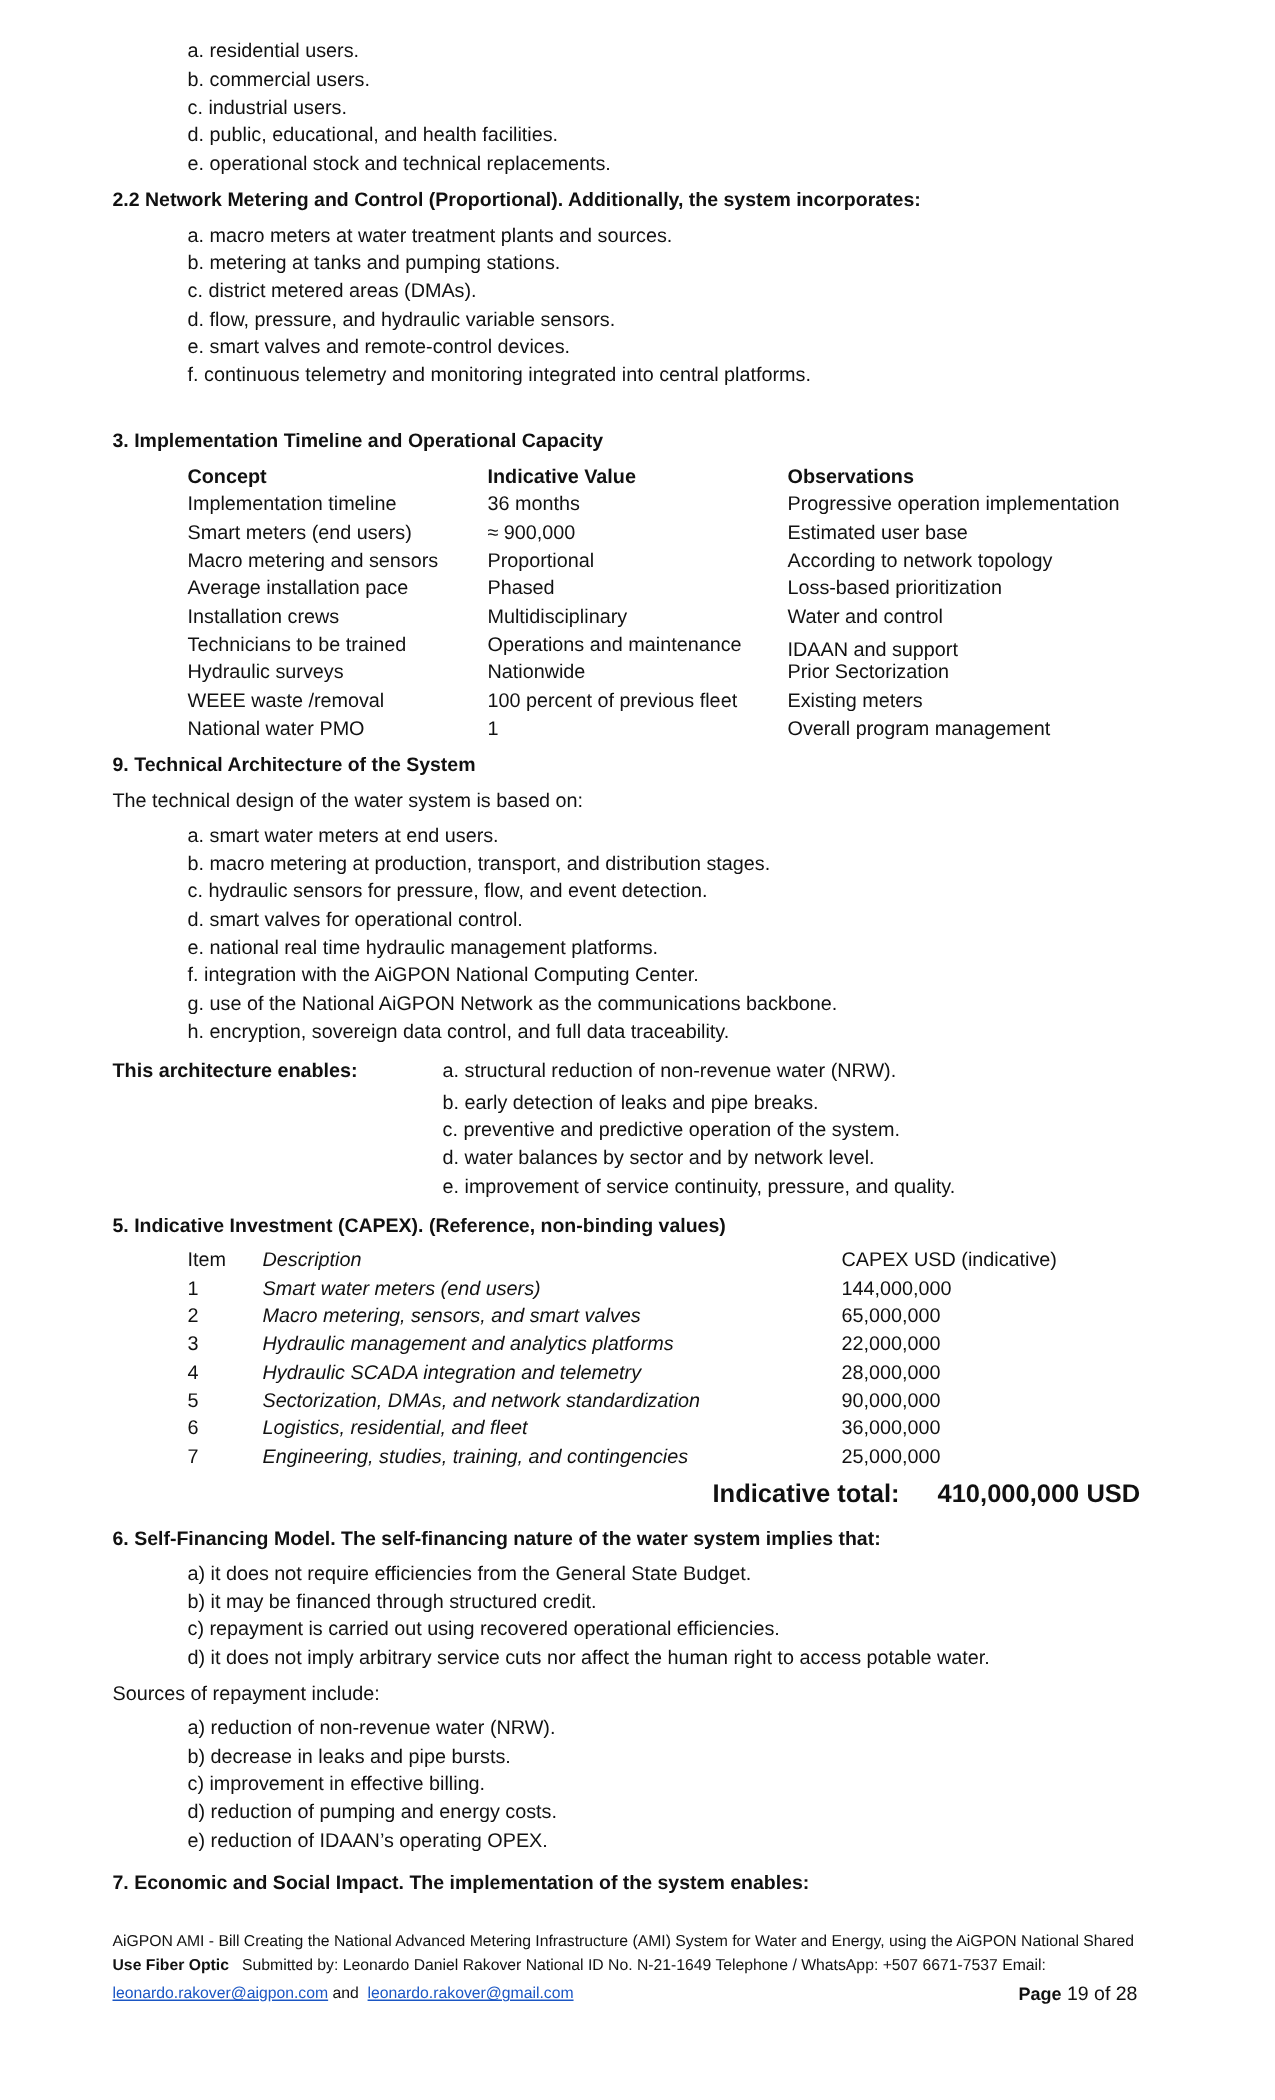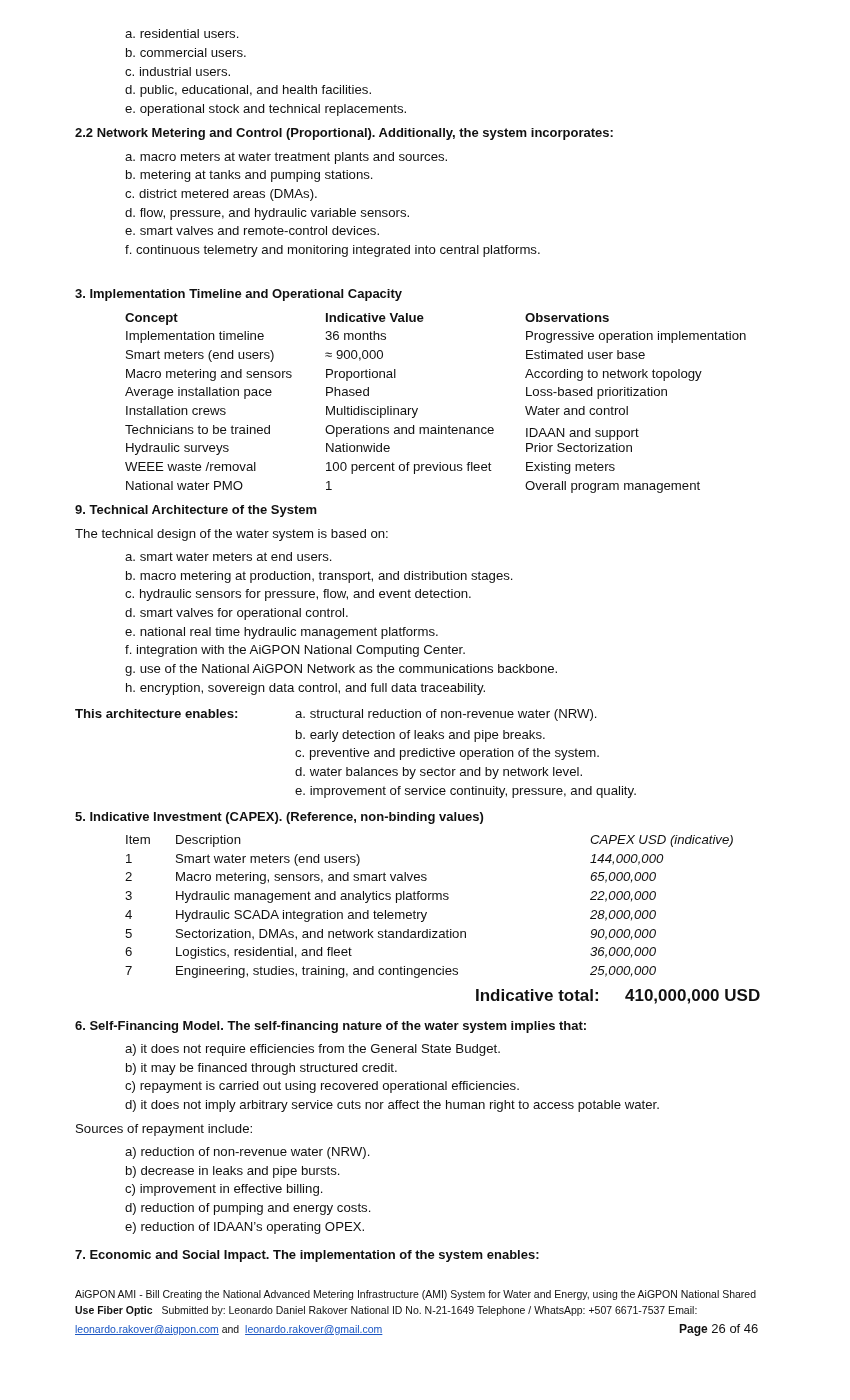--- a/index.html
+++ b/index.html
@@ -11,22 +11,22 @@
   .abs { position: absolute; white-space: nowrap; }
   .li { left: 125px; }
   .b { font-weight: bold; }
   .h { left: 75px; font-weight: bold; font-size: 13px; }
   .p { left: 75px; }
   .tcol1 { left: 125px; }
   .tcol2 { left: 325px; text-align: right; }
   .tcol3 { left: 525px; }
   .ecol { left: 275px; margin-left: 20px; }
   .cx1 { left: 125px; }
-  .cx2 { left: 175px; }
-  .cx3 { left: 590px; font-style: italic; }
+  .cx2 { left: 175px; font-style: italic; }
+  .cx3 { left: 561px; }
   .total-label { left: 475px; font-weight: bold; font-size: 17px; }
   .total-value { left: 625px; font-weight: bold; font-size: 17px; }
   .footer { left: 75px; font-size: 10.5px; color: #111; }
   .footer .fb { font-weight: bold; }
   a.lnk { color: #1a56c4; text-decoration: underline; }
   .page-num { left: 679px; font-size: 13px; }
   .page-num .pb { font-weight: bold; }
 </style>
 </head>
 <body>
@@ -177,15 +177,15 @@
     <span>&nbsp;</span>
     <span>Submitted by: Leonardo Daniel Rakover National ID No. N-21-1649 Telephone / WhatsApp: +507 6671-7537 Email:</span>
   </div>
   <div class="abs footer" style="top:1323px">
     <a class="lnk" href="#">leonardo.rakover@aigpon.com</a>
     <span>and</span>
     <span>&nbsp;</span><a class="lnk" href="#">leonardo.rakover@gmail.com</a>
   </div>
   <div class="abs page-num" style="top:1321px">
     <span class="pb" style="font-size:12px">Page</span>
-    <span>26 of 46</span>
+    <span>19 of 28</span>
   </div>
 </div>
 
 </body></html>

